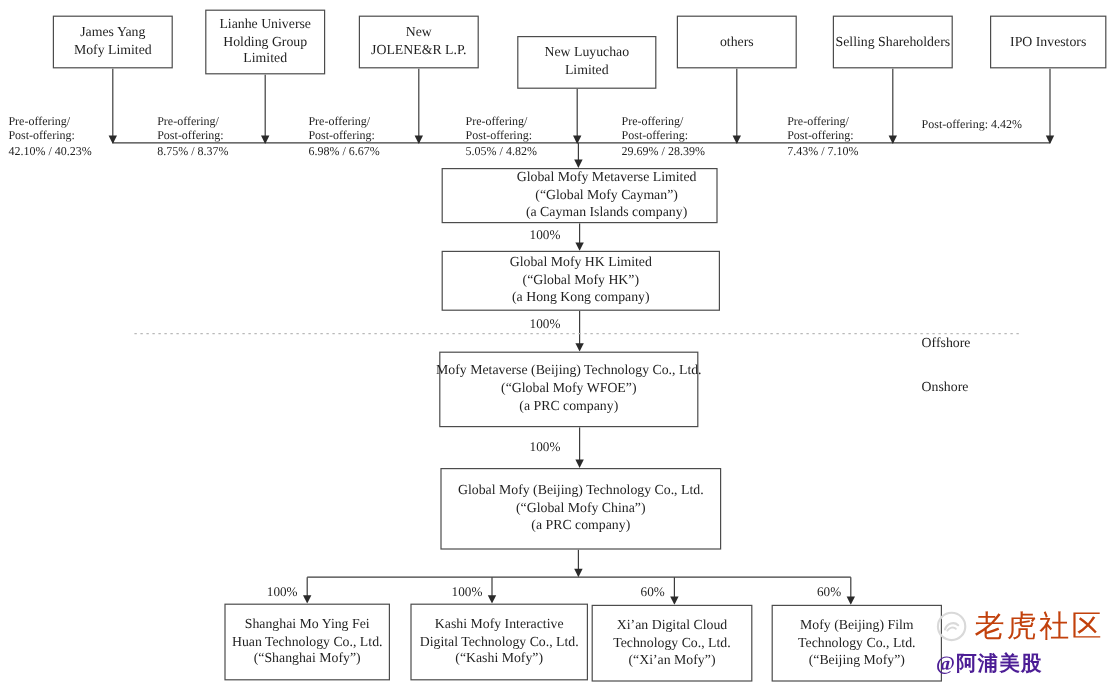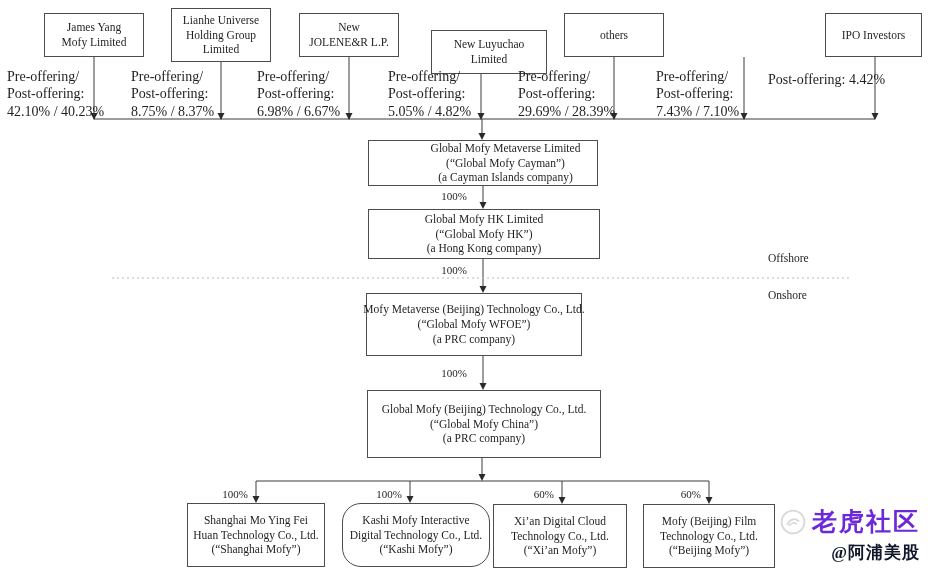--- a/index.html
+++ b/index.html
@@ -7,27 +7,27 @@
     position:relative;width:928px;height:574px;background:#ffffff;overflow:hidden;
     font-family:"Liberation Serif","DejaVu Serif",serif;color:#1f1f1f;
   }
   #wires{position:absolute;left:0;top:0;width:928px;height:574px;}
   .node{
     position:absolute;box-sizing:border-box;border:1px solid #4c4c4c;background:#ffffff;
     display:flex;flex-direction:column;align-items:center;justify-content:center;
     text-align:center;font-size:11.5px;line-height:1.28;padding:2px 3px;
   }
   .node div{white-space:nowrap;}
-  .stake{position:absolute;font-size:14px;line-height:1.24;white-space:nowrap;}
+  .stake{position:absolute;font-size:10px;line-height:1.24;white-space:nowrap;margin-top:28px;}
   .pct{position:absolute;font-size:11px;width:46px;text-align:right;white-space:nowrap;}
-  .region{position:absolute;font-size:11.5px;white-space:nowrap;}
+  .region{position:absolute;font-size:11.5px;white-space:nowrap;margin-top:28px;}
   .wm{position:absolute;color:#d9d9d9;}
   .wm-row{display:flex;align-items:center;gap:6px;}
-  .wm-brand{font-size:25px;font-weight:bold;letter-spacing:2px;color:#6d28d9;}
-  .wm-handle{font-size:17px;font-weight:bold;letter-spacing:1px;color:#0f172a;text-align:right;margin-top:3px;}
+  .wm-brand{font-size:25px;font-weight:normal;letter-spacing:2px;color:#c2410c;}
+  .wm-handle{font-size:17px;font-weight:bold;letter-spacing:1px;color:#4c1d95;text-align:left;margin-top:3px;}
 </style>
 </head>
 <body>
 
 <div id="stage">
 
   <svg id="wires" viewBox="0 0 928 574" xmlns="http://www.w3.org/2000/svg">
     <g stroke="#3c3c3c" stroke-width="1" fill="none">
 
       <line x1="94" y1="57" x2="94" y2="119"></line>
@@ -88,20 +88,23 @@
     <div>New</div>
     <div>JOLENE&amp;R L.P.</div>
   </div>
   <div class="node" style="left:431px;top:30px;width:116px;height:44px;">
     <div>New Luyuchao</div>
     <div>Limited</div>
   </div>
   <div class="node" style="left:564px;top:13px;width:100px;height:44px;">
     <div>others</div>
   </div>
+  <div class="node" style="left:694px;top:13px;width:100px;height:44px;">
+    <div>Selling Shareholders</div>
+  </div>
   <div class="node" style="left:825px;top:13px;width:97px;height:44px;">
     <div>IPO Investors</div>
   </div>
 
   <div class="stake" style="left:7px;top:68px;">
     <div>Pre-offering/</div>
     <div>Post-offering:</div>
     <div>42.10% / 40.23%</div>
   </div>
   <div class="stake" style="left:131px;top:68px;">
@@ -163,31 +166,31 @@
   <div class="pct" style="left:655px;top:488px;">60%</div>
 
   <div class="region" style="left:768px;top:252px;">Offshore</div>
   <div class="region" style="left:768px;top:289px;">Onshore</div>
 
   <div class="node" style="left:187px;top:503px;width:138px;height:64px;">
     <div>Shanghai Mo Ying Fei</div>
     <div>Huan Technology Co., Ltd.</div>
     <div>(“Shanghai Mofy”)</div>
   </div>
-  <div class="node" style="left:342px;top:503px;width:148px;height:64px;border-radius:19px;">
+  <div class="node" style="left:342px;top:503px;width:148px;height:64px;">
     <div>Kashi Mofy Interactive</div>
     <div>Digital Technology Co., Ltd.</div>
     <div>(“Kashi Mofy”)</div>
   </div>
   <div class="node" style="left:493px;top:504px;width:134px;height:64px;">
     <div>Xi’an Digital Cloud</div>
     <div>Technology Co., Ltd.</div>
     <div>(“Xi’an Mofy”)</div>
   </div>
-  <div class="node" style="left:643px;top:504px;width:132px;height:64px;">
+  <div class="node" style="left:643px;top:504px;width:142px;height:64px;">
     <div>Mofy (Beijing) Film</div>
     <div>Technology Co., Ltd.</div>
     <div>(“Beijing Mofy”)</div>
   </div>
 
   <div class="wm" style="left:780px;top:505px;">
     <div class="wm-row">
       <span style="display:inline-block;width:26px;height:26px;">
         <svg viewBox="0 0 26 26" width="26" height="26" xmlns="http://www.w3.org/2000/svg">
           <circle cx="13" cy="13" r="11.4" fill="none" stroke="#d9d9d9" stroke-width="1.8"></circle>

